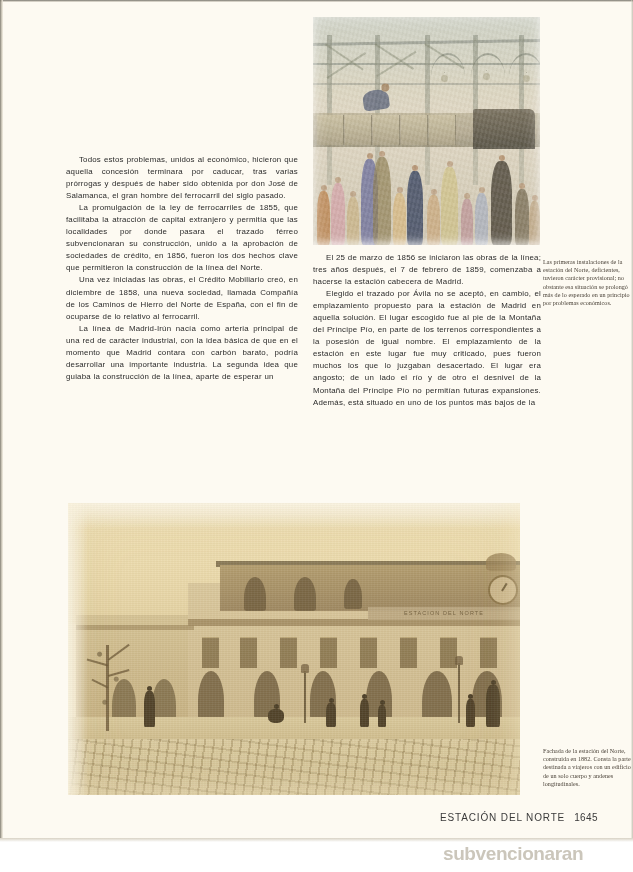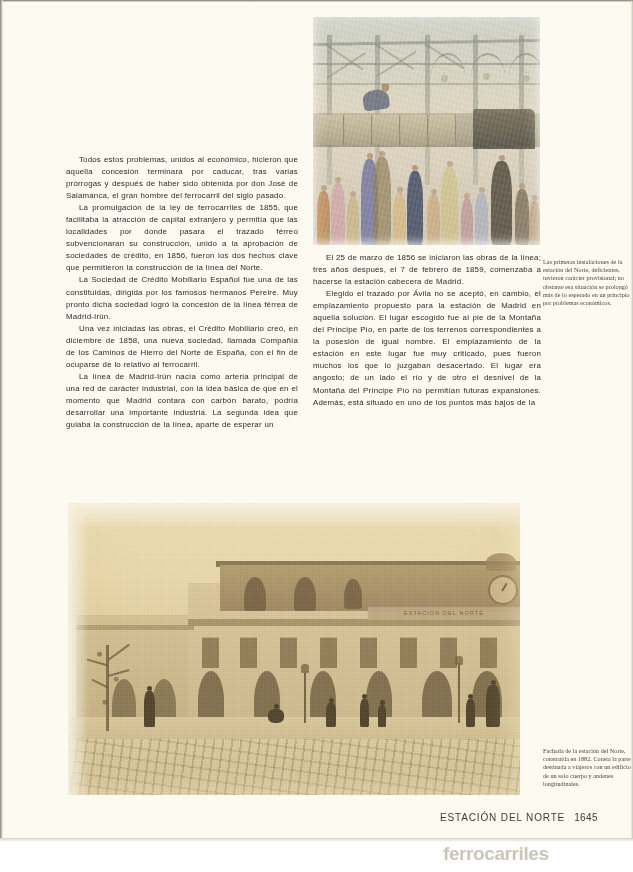--- a/index.html
+++ b/index.html
@@ -367,21 +367,20 @@
       <span class="person" style="left:216px;width:11px;height:44px;background:#b3946a;opacity:.6"></span>
     </div>
 
     <div class="grain"></div>
     <div class="edgefade"></div>
   </div>
 
   <div class="col col-left">
     <p>Todos estos problemas, unidos al económico, hicieron que aquella concesión terminara por caducar, tras varias prórrogas y después de haber sido obtenida por don José de Salamanca, el gran hombre del ferrocarril del siglo pasado.</p>
     <p>La promulgación de la ley de ferrocarriles de 1855, que facilitaba la atracción de capital extranjero y permitía que las localidades por donde pasara el trazado férreo subvencionaran su construcción, unido a la aprobación de sociedades de crédito, en 1856, fueron los dos hechos clave que permitieron la construcción de la línea del Norte.</p>
-    <p>La Sociedad de Crédito Mobiliario Español fue una de las constituidas, dirigida por los famosos hermanos Pereire. Muy pronto dicha sociedad logró la concesión de la línea férrea de Madrid-Irún.</p>
     <p>Una vez iniciadas las obras, el Crédito Mobiliario creó, en diciembre de 1858, una nueva sociedad, llamada Compañía de los Caminos de Hierro del Norte de España, con el fin de ocuparse de lo relativo al ferrocarril.</p>
     <p>La línea de Madrid-Irún nacía como arteria principal de una red de carácter industrial, con la idea básica de que en el momento que Madrid contara con carbón barato, podría desarrollar una importante industria. La segunda idea que guiaba la construcción de la línea, aparte de esperar un</p>
   </div>
 
   <div class="col col-mid">
     <p>El 25 de marzo de 1856 se iniciaron las obras de la línea; tres años después, el 7 de febrero de 1859, comenzaba a hacerse la estación cabecera de Madrid.</p>
     <p>Elegido el trazado por Ávila no se aceptó, en cambio, el emplazamiento propuesto para la estación de Madrid en aquella solución. El lugar escogido fue al pie de la Montaña del Príncipe Pío, en parte de los terrenos correspondientes a la posesión de igual nombre. El emplazamiento de la estación en este lugar fue muy criticado, pues fueron muchos los que lo juzgaban desacertado. El lugar era angosto; de un lado el río y de otro el desnivel de la Montaña del Príncipe Pío no permitían futuras expansiones. Además, está situado en uno de los puntos más bajos de la</p>
   </div>
 
   <div class="caption caption-top">
@@ -454,15 +453,15 @@
     <div class="ph-grain"></div>
     <div class="ph-vignette"></div>
   </div>
 
   <div class="footer">
     <span>ESTACIÓN DEL NORTE</span><span class="pg">1645</span>
   </div>
 
   <div class="scan-bottom"></div>
 
-  <div class="watermark">ferrocarriles</div>
+  <div class="watermark">subvencionaran</div>
 
 </div>
 
 </body></html>

